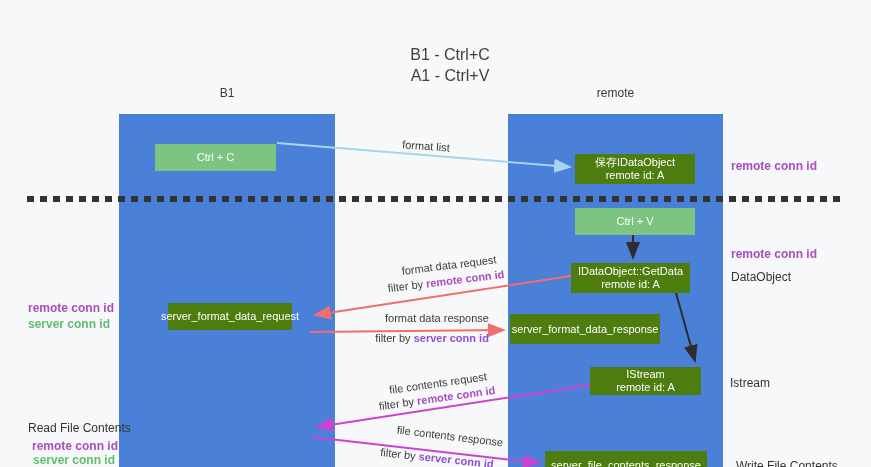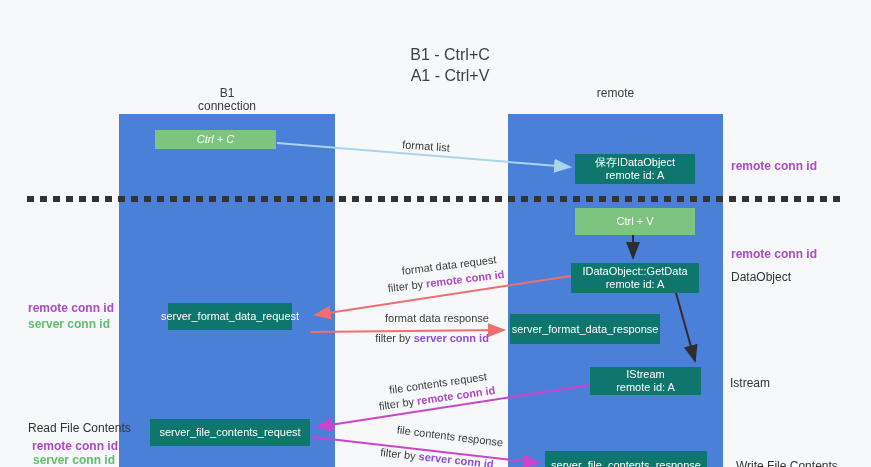--- a/index.html
+++ b/index.html
@@ -44,21 +44,21 @@
     display: flex;
     flex-direction: column;
     align-items: center;
     justify-content: center;
     color: #ffffff;
     font-size: 11px;
     line-height: 13px;
     text-align: center;
   }
   .box.green  { background: #7CC47F; }
-  .box.orange { background: #0f766e; }
+  .box.orange { background: #4d7c0f; }
   .side-label {
     position: absolute;
     font-size: 12px;
     line-height: 14px;
     white-space: nowrap;
     color: #333;
   }
   .side-label.purple { color: #A94DC0; font-weight: bold; }
   .side-label.green  { color: #5FBF6F; font-weight: bold; }
   .edge-label {
@@ -82,21 +82,20 @@
 
 <div id="stage">
 
   <div class="title">
     <div>B1 - Ctrl+C</div>
     <div>A1 - Ctrl+V</div>
   </div>
 
   <div class="lifeline-header" style="left:119px; top:51px; width:216px;">
     <div>B1</div>
-    <div>connection</div>
   </div>
   <div class="lifeline-header" style="left:508px; top:51px; width:215px;">
     <div>remote</div>
   </div>
 
   <div class="lifeline" style="left:119px; width:216px;"></div>
   <div class="lifeline" style="left:508px; width:215px;"></div>
 
   <div class="divider"></div>
 
@@ -117,54 +116,51 @@
     </defs>
     <line x1="277" y1="107" x2="570" y2="131" stroke="#A8D4F0" stroke-width="2" marker-end="url(#m-blue)"></line>
     <line x1="633" y1="199" x2="633" y2="222" stroke="#2D2D2D" stroke-width="2" marker-end="url(#m-black)"></line>
     <line x1="676" y1="257" x2="695" y2="325" stroke="#2D2D2D" stroke-width="2" marker-end="url(#m-black)"></line>
     <line x1="571" y1="240" x2="315" y2="279" stroke="#F26D6D" stroke-width="2" marker-end="url(#m-salmon)"></line>
     <line x1="310" y1="296" x2="504" y2="294" stroke="#F26D6D" stroke-width="2" marker-end="url(#m-salmon)"></line>
     <line x1="590" y1="349" x2="317" y2="391" stroke="#CC44CC" stroke-width="2" marker-end="url(#m-magenta)"></line>
     <line x1="312" y1="401" x2="539" y2="427" stroke="#CC44CC" stroke-width="2" marker-end="url(#m-magenta)"></line>
   </svg>
 
-  <div class="box green" style="left:155px; top:94px; width:121px; height:19px;font-style:italic;">
+  <div class="box green" style="left:155px; top:108px; width:121px; height:27px;">
     <div>Ctrl + C</div>
   </div>
 
   <div class="box orange" style="left:575px; top:118px; width:120px; height:30px;">
     <div>保存IDataObject</div>
     <div>remote id: A</div>
   </div>
 
   <div class="box green" style="left:575px; top:172px; width:120px; height:27px;">
     <div>Ctrl + V</div>
   </div>
 
-  <div class="box orange" style="left:571px; top:227px; width:128px; height:30px;">
+  <div class="box orange" style="left:571px; top:227px; width:119px; height:30px;">
     <div>IDataObject::GetData</div>
     <div>remote id: A</div>
   </div>
 
   <div class="box orange" style="left:168px; top:267px; width:124px; height:27px;text-align:center;">
     <div>server_format_data_request</div>
   </div>
 
   <div class="box orange" style="left:510px; top:278px; width:150px; height:30px;">
     <div>server_format_data_response</div>
   </div>
 
   <div class="box orange" style="left:590px; top:331px; width:111px; height:28px;">
     <div>IStream</div>
     <div>remote id: A</div>
   </div>
 
-  <div class="box orange" style="left:150px; top:383px; width:160px; height:27px;">
-    <div>server_file_contents_request</div>
-  </div>
 
   <div class="box orange" style="left:545px; top:415px; width:162px; height:28px;">
     <div>server_file_contents_response</div>
   </div>
 
   <div class="side-label purple" style="left:731px; top:123px;">remote conn id</div>
   <div class="side-label purple" style="left:731px; top:211px;">remote conn id</div>
   <div class="side-label" style="left:731px; top:234px;">DataObject</div>
   <div class="side-label" style="left:730px; top:340px;">Istream</div>
   <div class="side-label" style="left:736px; top:423px;">Write File Contents</div>

